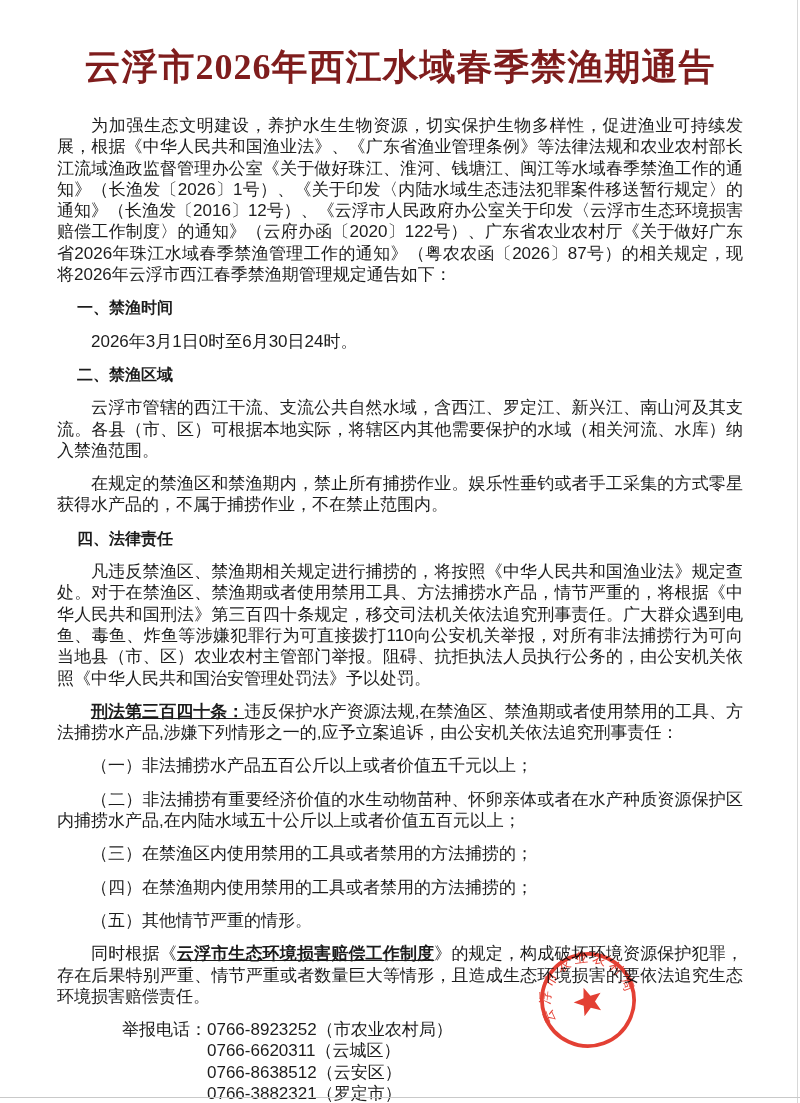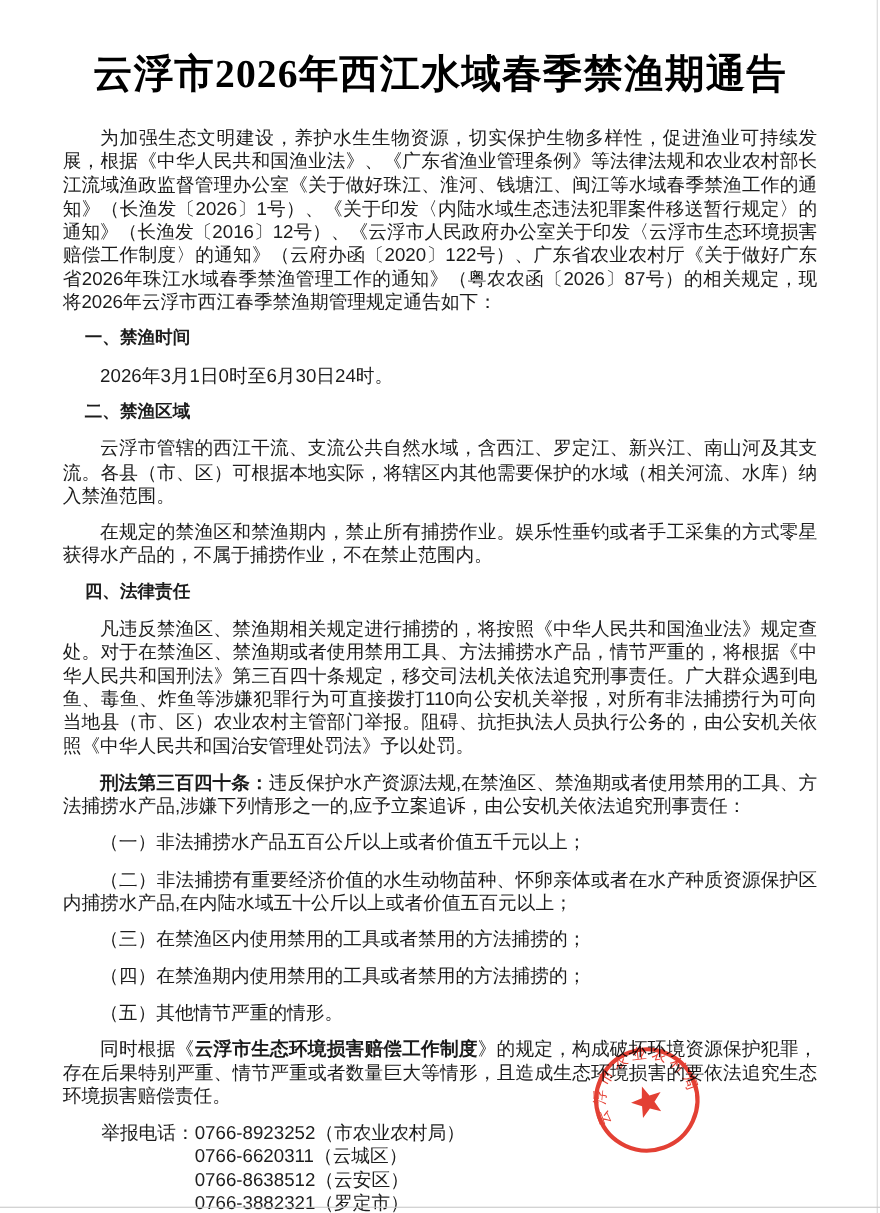--- a/index.html
+++ b/index.html
@@ -38,23 +38,23 @@
     text-align: justify;
   }
   .content p { margin: 12px; text-indent: 2em; }
   .content h2 {
     margin: 0;
     font-size: 16px;
     line-height: 21.3px;
     font-weight: bold;
     text-indent: 2em;
   }
-  .bold-inline { font-weight: bold; }
+  .bold-inline { font-weight: bold; text-decoration: underline; }
   .hotline { margin-left: 47px; }
-  .hotline-row { line-height: 21.3px; white-space: nowrap; }
+  .hotline-row { line-height: 21.3px; white-space: nowrap; margin-left: 30px; }
   .hl-label { display: inline-block; width: 85px; }
   .signature {
     margin: 16px 72px 0 auto;
     width: 190px;
     text-align: center;
     font-size: 17px;
     line-height: 22.5px;
   }
   .seal {
     position: absolute;
@@ -66,21 +66,21 @@
     opacity: 0.88;
     mix-blend-mode: multiply;
     pointer-events: none;
   }
 </style>
 </head>
 <body>
 
 <div class="page">
 
-  <h1 class="notice-title" style="color: #000000; text-align: center;">云浮市2026年西江水域春季禁渔期通告</h1>
+  <h1 class="notice-title" style="color: #7f1d1d; text-align: center;">云浮市2026年西江水域春季禁渔期通告</h1>
 
   <div class="content">
 
     <p>为加强生态文明建设，养护水生生物资源，切实保护生物多样性，促进渔业可持续发展，根据《中华人民共和国渔业法》、《广东省渔业管理条例》等法律法规和农业农村部长江流域渔政监督管理办公室《关于做好珠江、淮河、钱塘江、闽江等水域春季禁渔工作的通知》（长渔发〔2026〕1号）、《关于印发〈内陆水域生态违法犯罪案件移送暂行规定〉的通知》（长渔发〔2016〕12号）、《云浮市人民政府办公室关于印发〈云浮市生态环境损害赔偿工作制度〉的通知》（云府办函〔2020〕122号）、广东省农业农村厅《关于做好广东省2026年珠江水域春季禁渔管理工作的通知》（粤农农函〔2026〕87号）的相关规定，现将2026年云浮市西江春季禁渔期管理规定通告如下：</p>
 
     <h2>一、禁渔时间</h2>
     <p>2026年3月1日0时至6月30日24时。</p>
 
     <h2>二、禁渔区域</h2>
     <p>云浮市管辖的西江干流、支流公共自然水域，含西江、罗定江、新兴江、南山河及其支流。各县（市、区）可根据本地实际，将辖区内其他需要保护的水域（相关河流、水库）纳入禁渔范围。</p>

